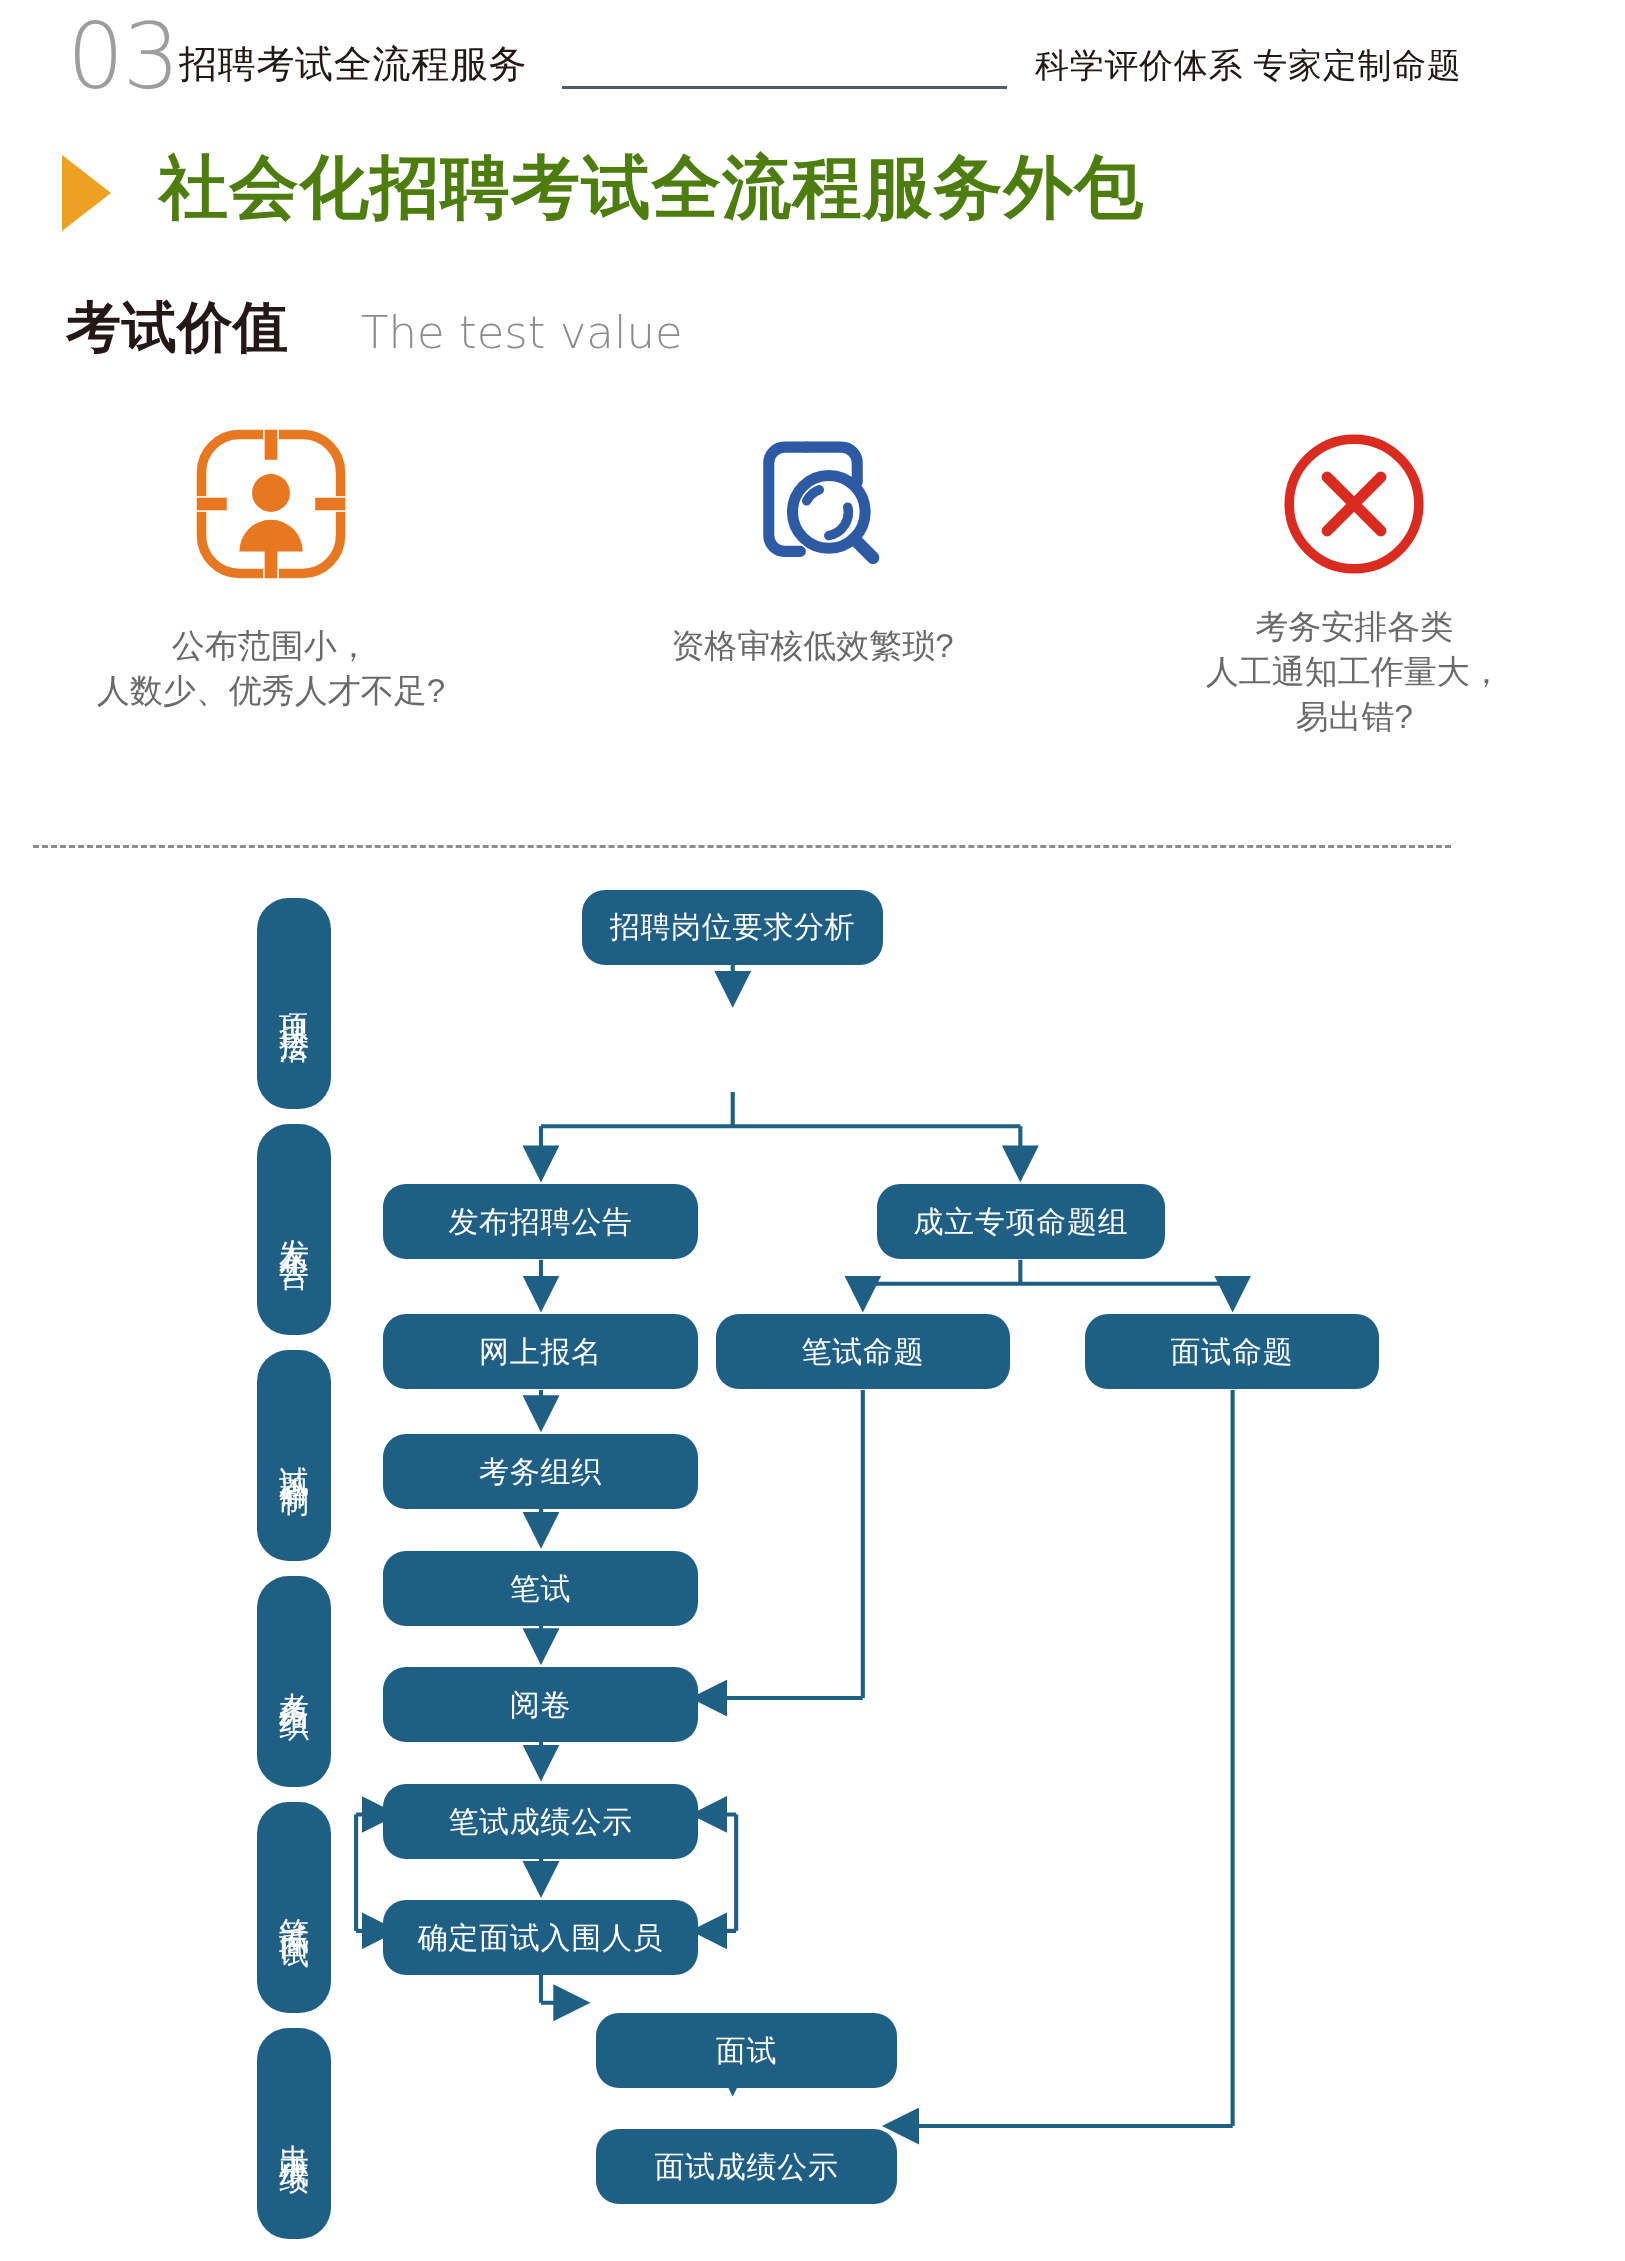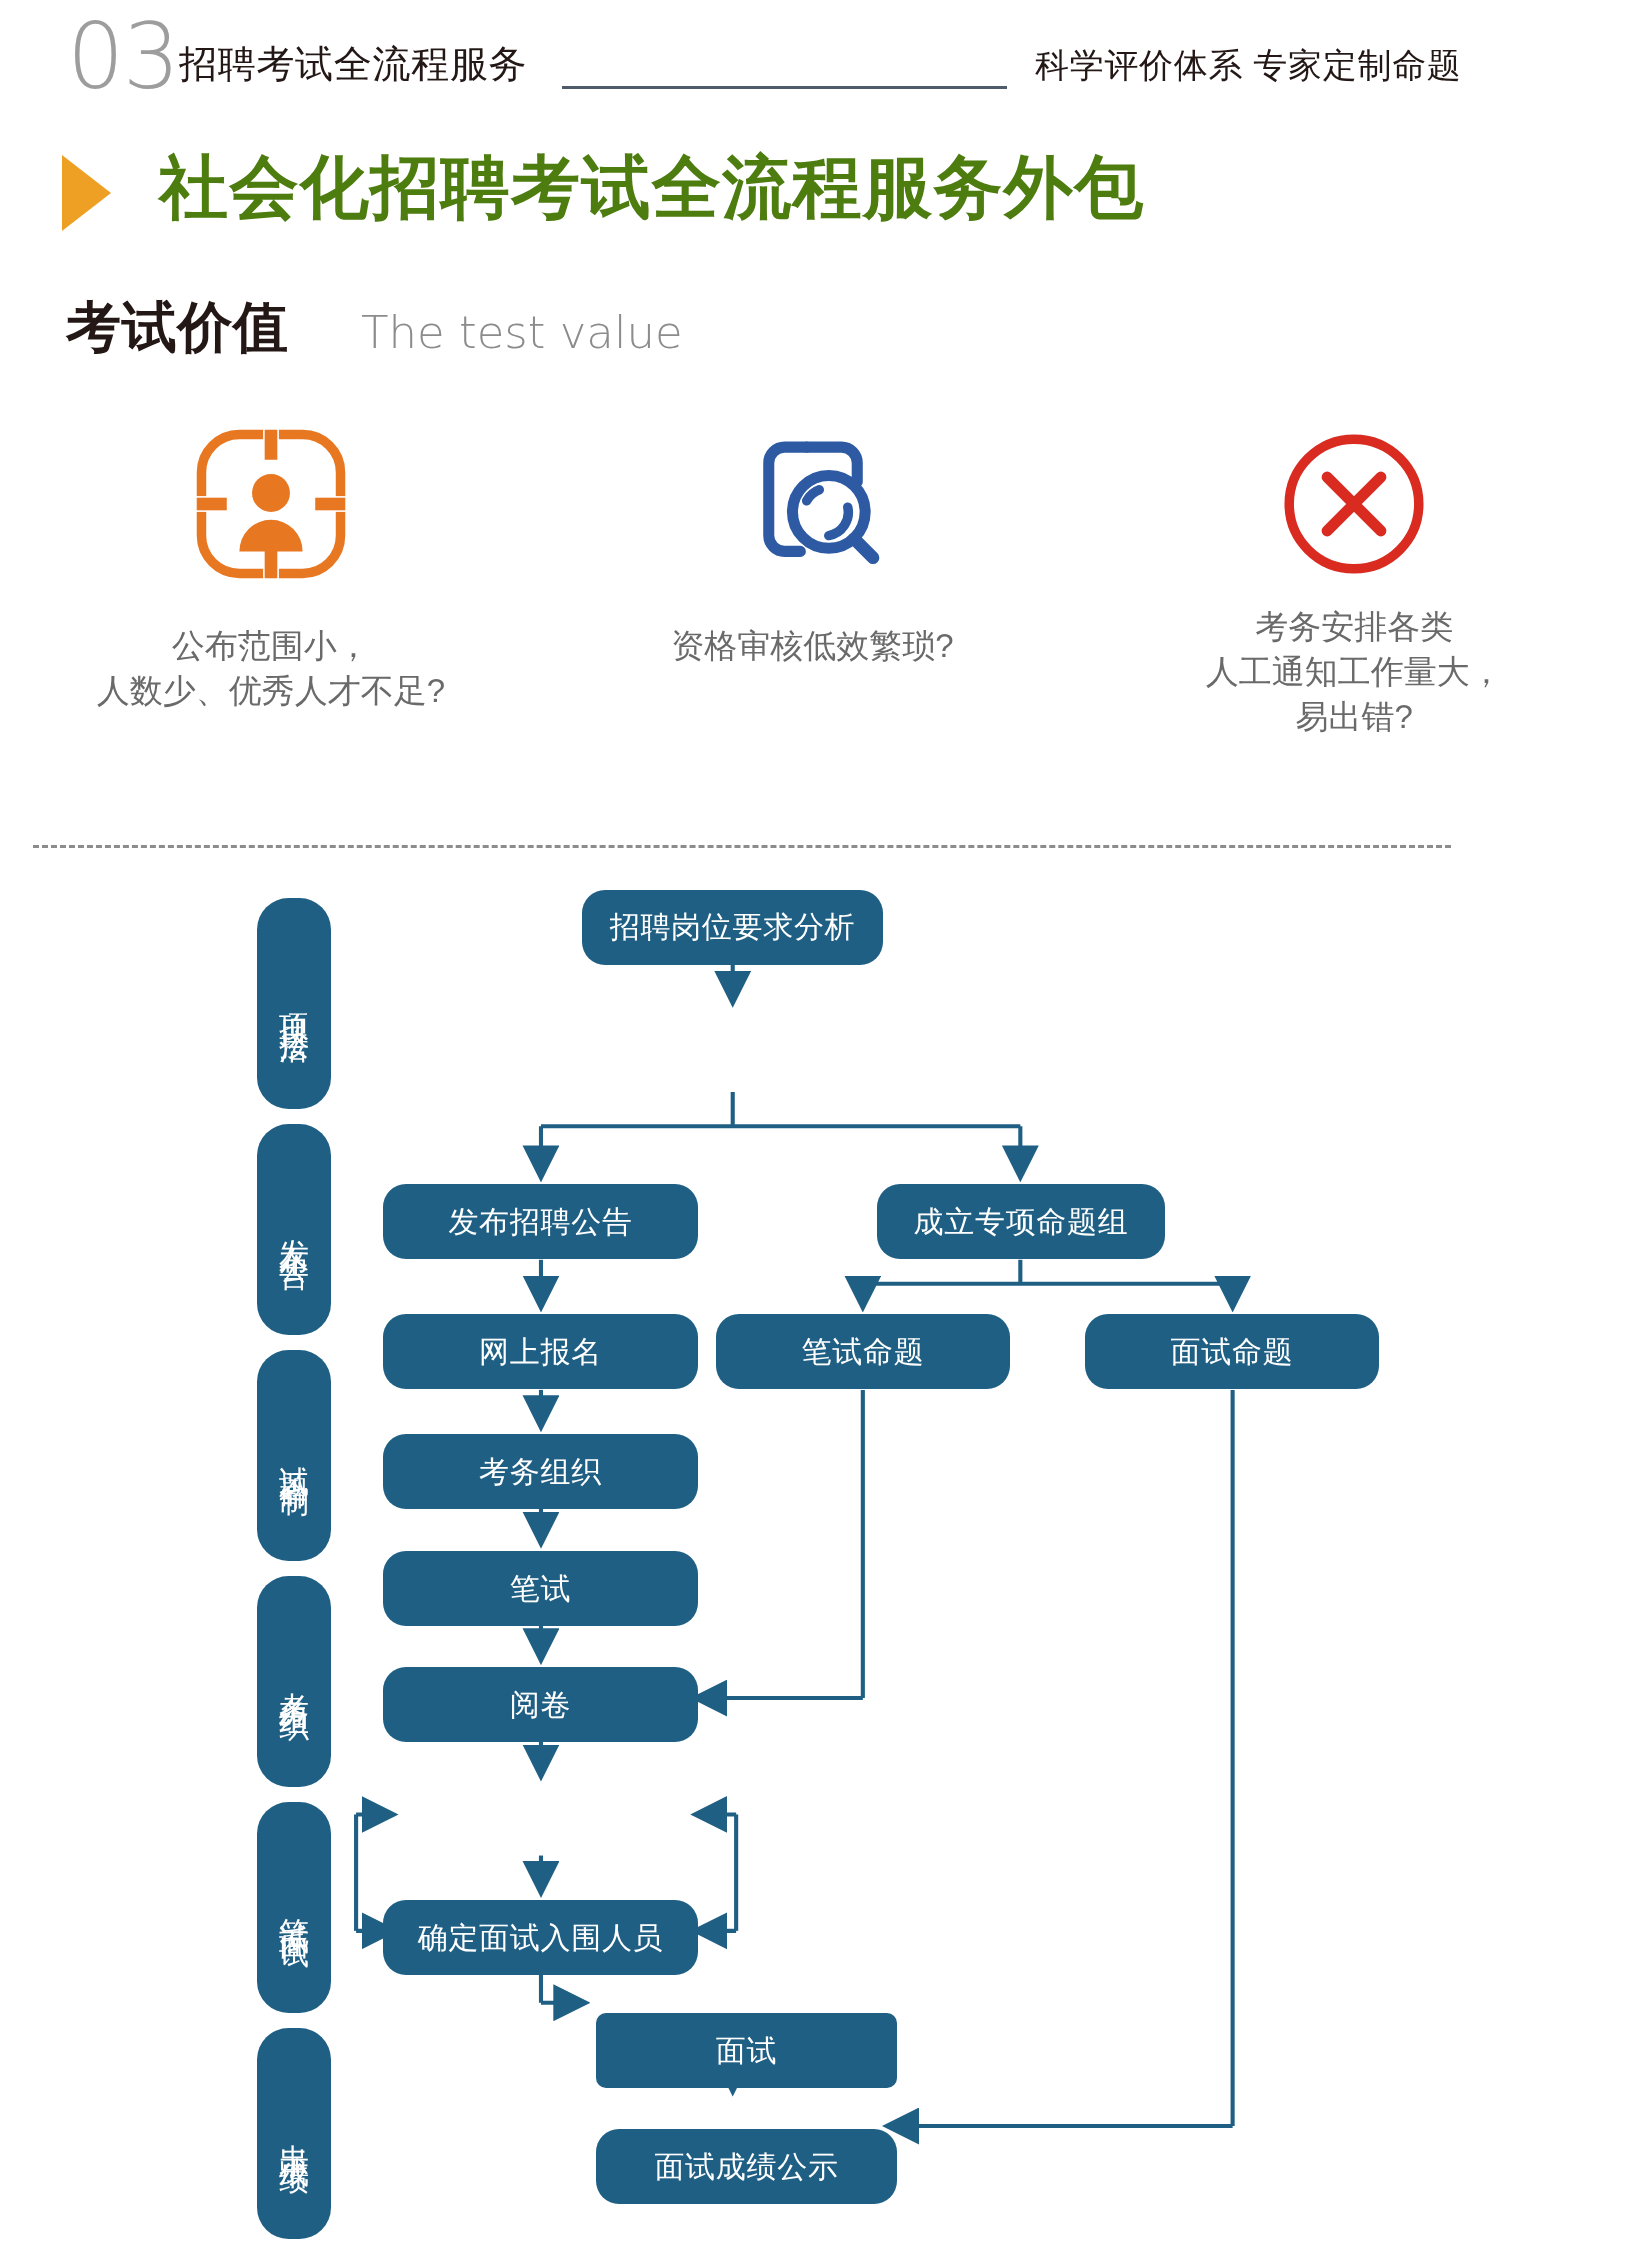--- a/index.html
+++ b/index.html
@@ -358,26 +358,29 @@
   </div>
 
   <div class="node" style="left:383px; top:668px; width:315px;">
     <span>笔试</span>
   </div>
 
   <div class="node" style="left:383px; top:784px; width:315px;">
     <span>阅卷</span>
   </div>
 
+  <div class="node" style="left:383px; top:901px; width:315px;">
+    <span>笔试成绩公示</span>
+  </div>
 
   <div class="node" style="left:383px; top:1017px; width:315px;">
     <span>确定面试入围人员</span>
   </div>
 
-  <div class="node" style="left:596px; top:1130px; width:301px;border-radius:10px;">
+  <div class="node" style="left:596px; top:1130px; width:301px;">
     <span>面试</span>
   </div>
 
   <div class="node" style="left:596px; top:1246px; width:301px;">
     <span>面试成绩公示</span>
   </div>
 
 </div>
 
 

